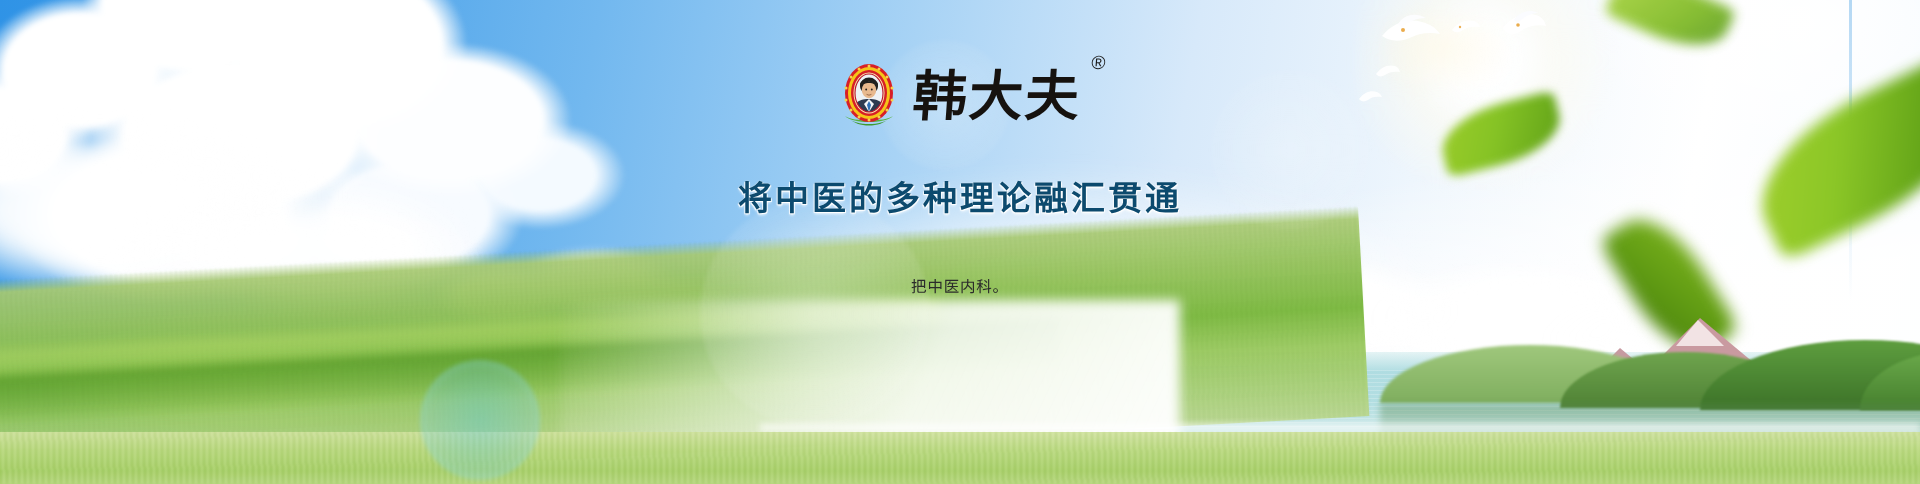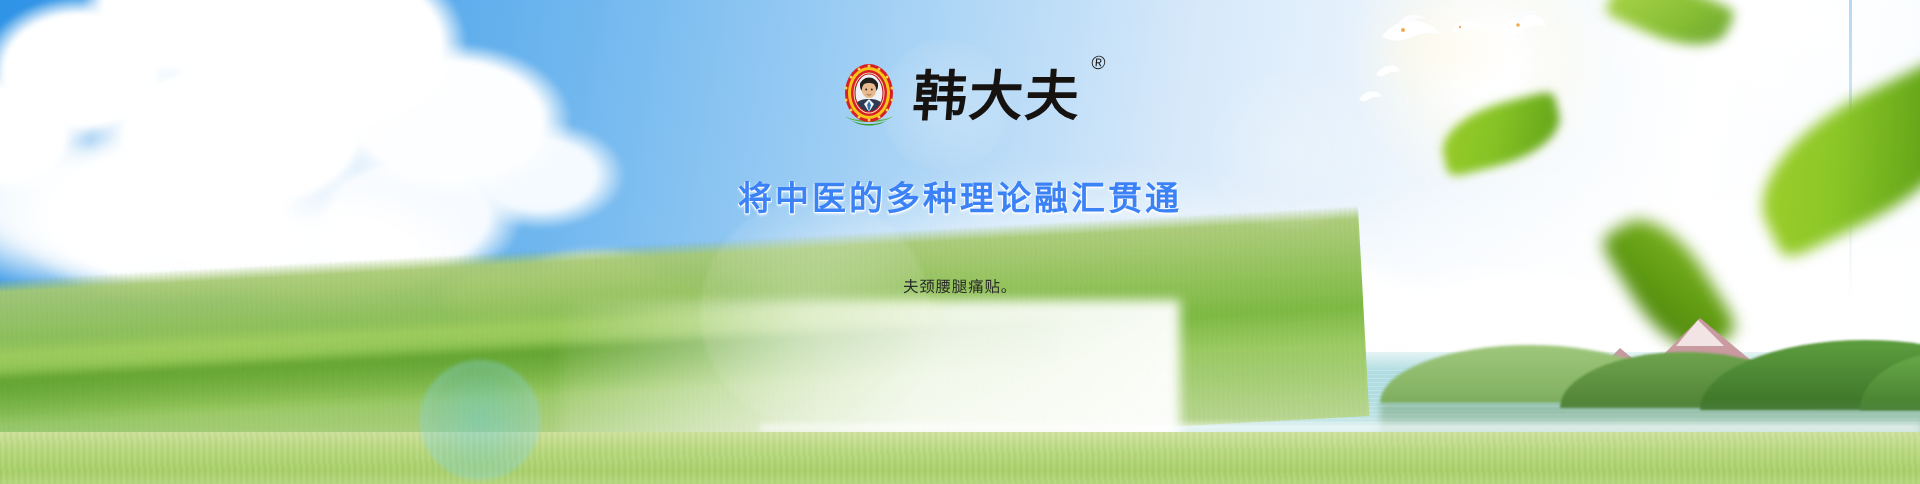--- a/index.html
+++ b/index.html
@@ -337,21 +337,21 @@
     font-size:19px;font-weight:400;color:#1a1a1a;
     position:absolute;top:-16px;right:-24px;
     line-height:1;
   }
 
   .headline{
     position:absolute;left:0;right:0;top:171px;
     text-align:center;
     font-family:"DejaVu Sans","Liberation Sans",sans-serif;
     font-size:34px;font-weight:700;letter-spacing:3px;
-    color:#3b82f6;
+    color:#0c4a6e;
     text-shadow:
       0 0 1px rgba(255,255,255,.9),
       1px 1px 0 rgba(255,255,255,.85),
       -1px 1px 0 rgba(255,255,255,.7),
       0 2px 3px rgba(255,255,255,.8);
     white-space:nowrap;
   }
 
   .body-copy{
     position:absolute;left:50%;top:272px;transform:translateX(-50%);
@@ -503,17 +503,17 @@
       </span>
       <span class="logo-wordmark">
         <span>韩大夫</span>
         <span class="logo-reg">®</span>
       </span>
     </div>
 
     <div class="headline">将中医的多种理论融汇贯通</div>
 
     <div class="body-copy">
-      <span class="line l2">夫颈腰腿痛贴。</span>
+      <span class="line l2">把中医内科。</span>
     </div>
 
   </div>
 </div>
 
 </body></html>

